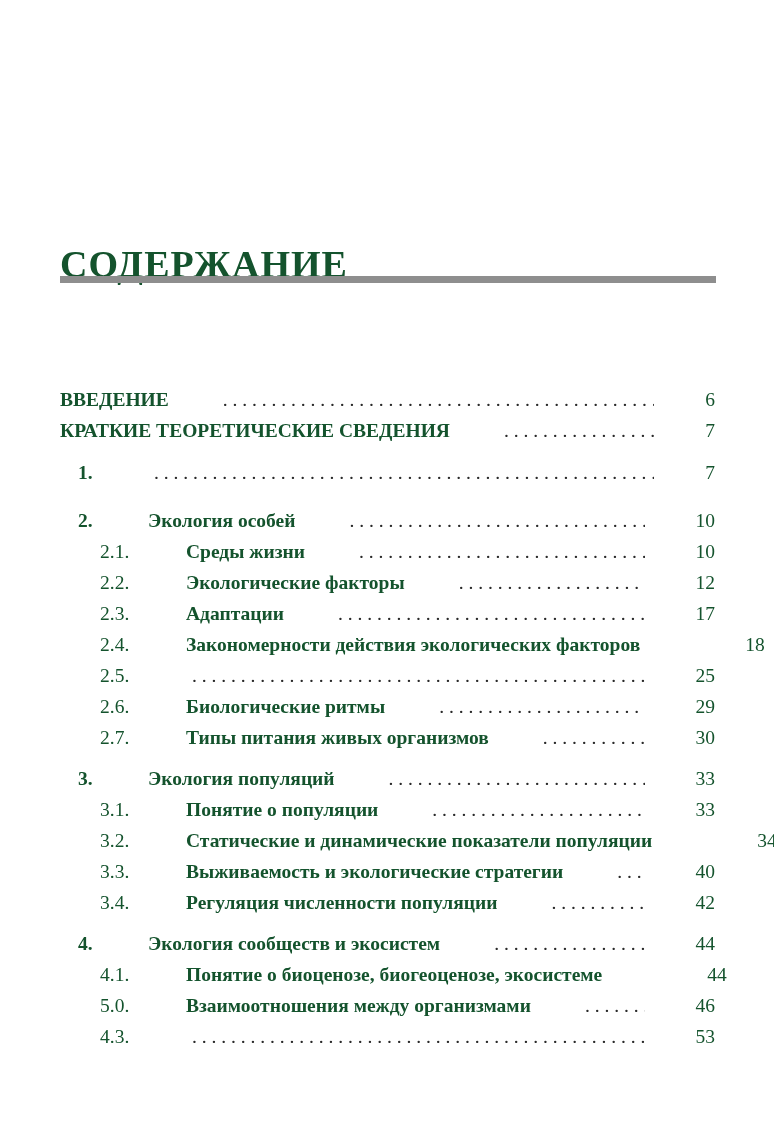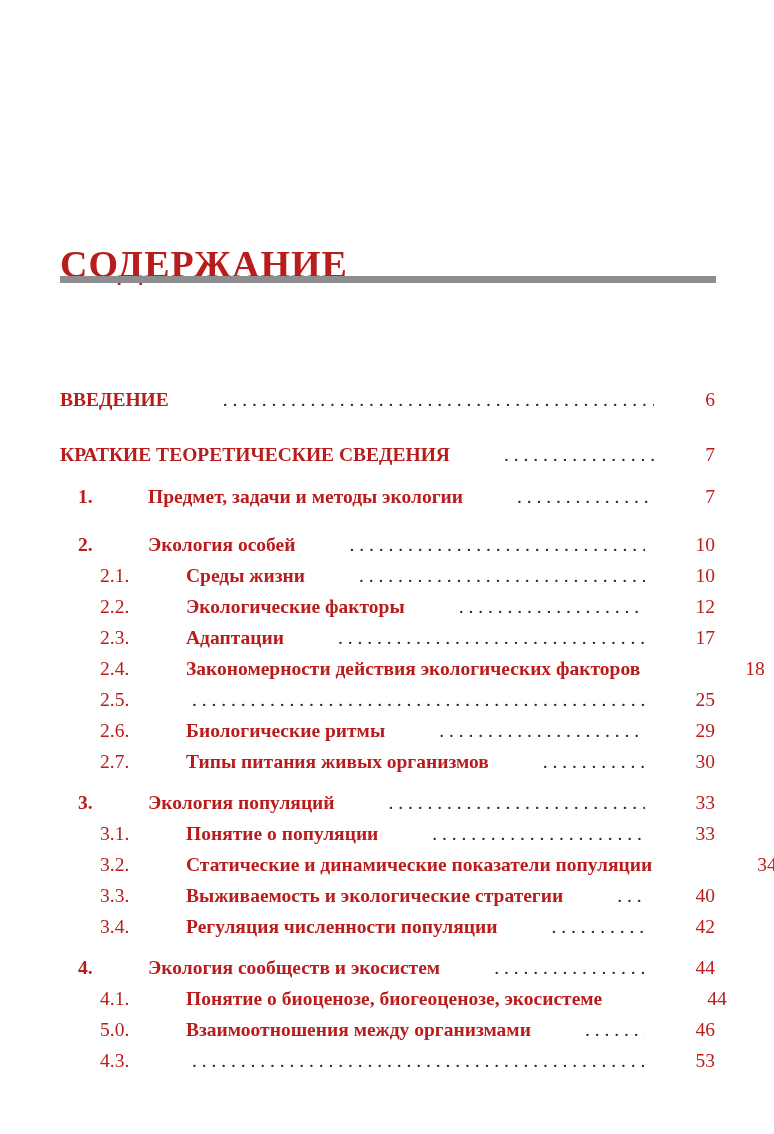--- a/index.html
+++ b/index.html
@@ -6,21 +6,21 @@
     margin: 0;
     padding: 0;
     background: #ffffff;
   }
   .page {
     position: relative;
     width: 774px;
     height: 1134px;
     background: #ffffff;
     font-family: "Liberation Serif", "DejaVu Serif", serif;
-    color: #b91c1c;
+    color: #14532d;
     overflow: hidden;
   }
   .doc-title {
     position: absolute;
     left: 60px;
     top: 219px;
     font-size: 38px;
     line-height: 40px;
     font-weight: 700;
     letter-spacing: 1px;
@@ -58,21 +58,21 @@
   }
   .row .leader::after {
     content: ". . . . . . . . . . . . . . . . . . . . . . . . . . . . . . . . . . . . . . . . . . . . . . . . . . . . . . . . . . . . . . . . . . . . . . . . . . . . . . . . . . . . ";
   }
   .row .pg { flex: 0 0 auto; text-align: right; }
   .row.bold .num, .row.bold .ttl { font-weight: 700; }
   .r-ch  { padding-left: 18px; }
   .r-ch .num  { min-width: 22px; }
   .r-sub { padding-left: 40px; }
   .r-sub .num { min-width: 38px; }
-  .mt-24 { margin-top: 24px; }
+  .mt-24 { }
   .mt-17 { margin-top: 17px; }
   .mt-11 { margin-top: 11px; }
   .mt-10 { margin-top: 10px; }
 </style>
 </head>
 <body>
 
 <div class="page">
 
   <h1 class="doc-title">СОДЕРЖАНИЕ</h1>
@@ -87,21 +87,20 @@
     </div>
 
     <div class="row bold mt-24">
       <span class="ttl">КРАТКИЕ ТЕОРЕТИЧЕСКИЕ СВЕДЕНИЯ</span>
       <span class="leader"></span>
       <span class="pg">7</span>
     </div>
 
     <div class="row bold r-ch mt-11">
       <span class="num">1.</span>
-      <span class="ttl">Предмет, задачи и методы экологии</span>
       <span class="leader"></span>
       <span class="pg">7</span>
     </div>
 
     <div class="row bold r-ch mt-17">
       <span class="num">2.</span>
       <span class="ttl">Экология особей</span>
       <span class="leader"></span>
       <span class="pg">10</span>
     </div>

